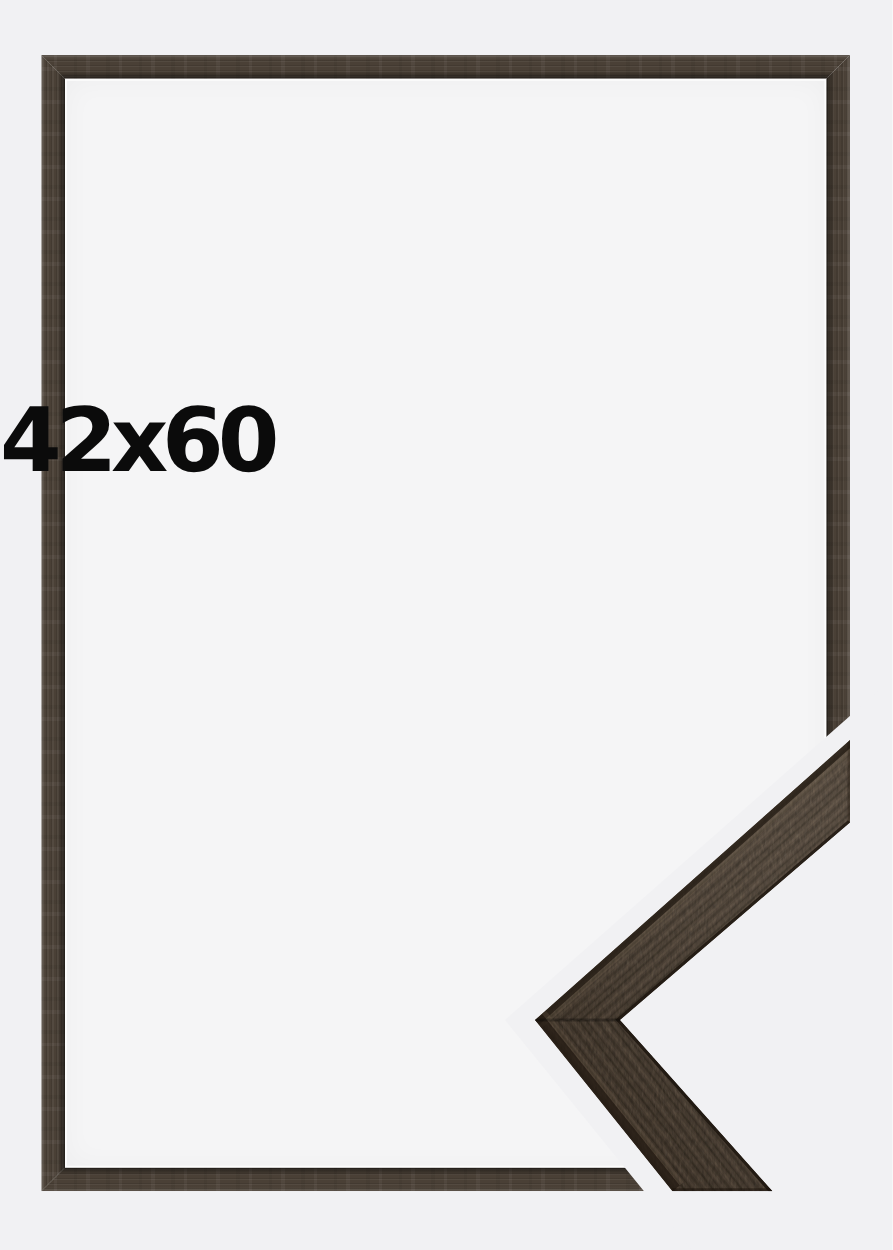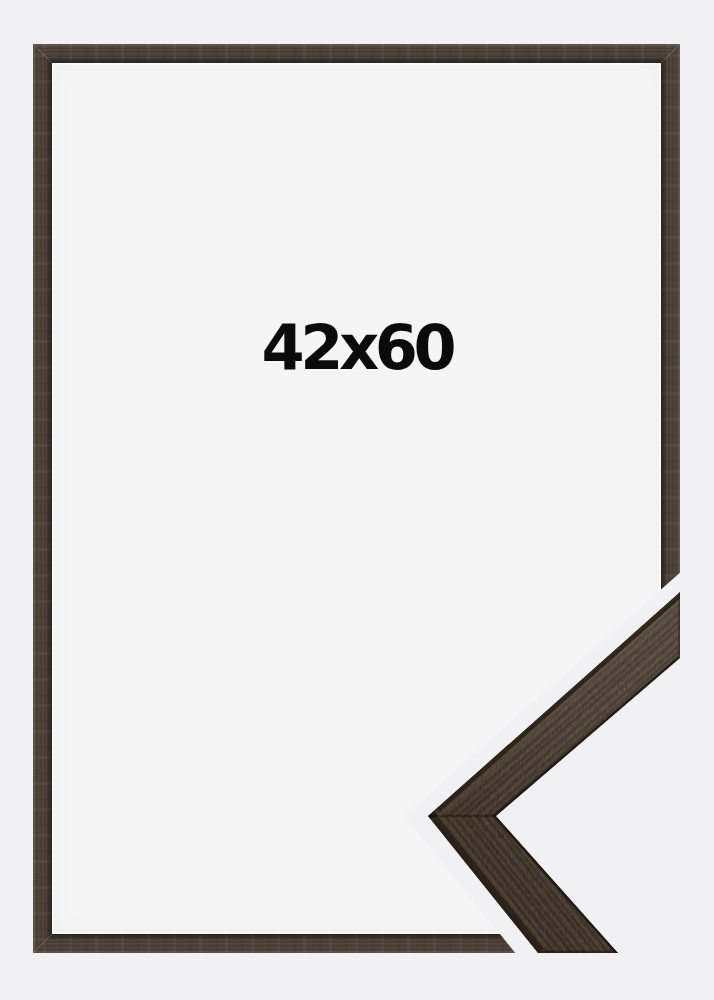--- a/index.html
+++ b/index.html
@@ -62,22 +62,22 @@
     background-image:
       linear-gradient(to left, rgba(255,255,255,.14) 0, rgba(255,255,255,.04) 2px, rgba(0,0,0,0) 4px, rgba(0,0,0,0) 66%, rgba(0,0,0,.22) 82%, rgba(0,0,0,.5) 100%),
       repeating-linear-gradient(to right, rgba(0,0,0,.09) 0 1px, rgba(255,255,255,.05) 1px 2px, rgba(0,0,0,0) 2px 4px),
       repeating-linear-gradient(to bottom, rgba(0,0,0,.05) 0 3px, rgba(0,0,0,0) 3px 10px, rgba(255,255,255,.045) 10px 13px, rgba(0,0,0,0) 13px 26px);
     clip-path:polygon(100% 0,100% 100%,0 calc(100% - 19px),0 19px);
   }
   
   .size-label{
     position:absolute;
     left:0;right:0;top:317px;
-    text-align:center;
-    font-size:62px;
+    text-align:left;
+    font-size:71px;
     font-weight:bold;
     line-height:1;
     letter-spacing:-0.07em;
     color:var(--label-text,#0b0b0b);
   }
   
   .overlay{
     position:absolute;
     left:0;top:0;width:714px;height:1000px;
     pointer-events:none;

